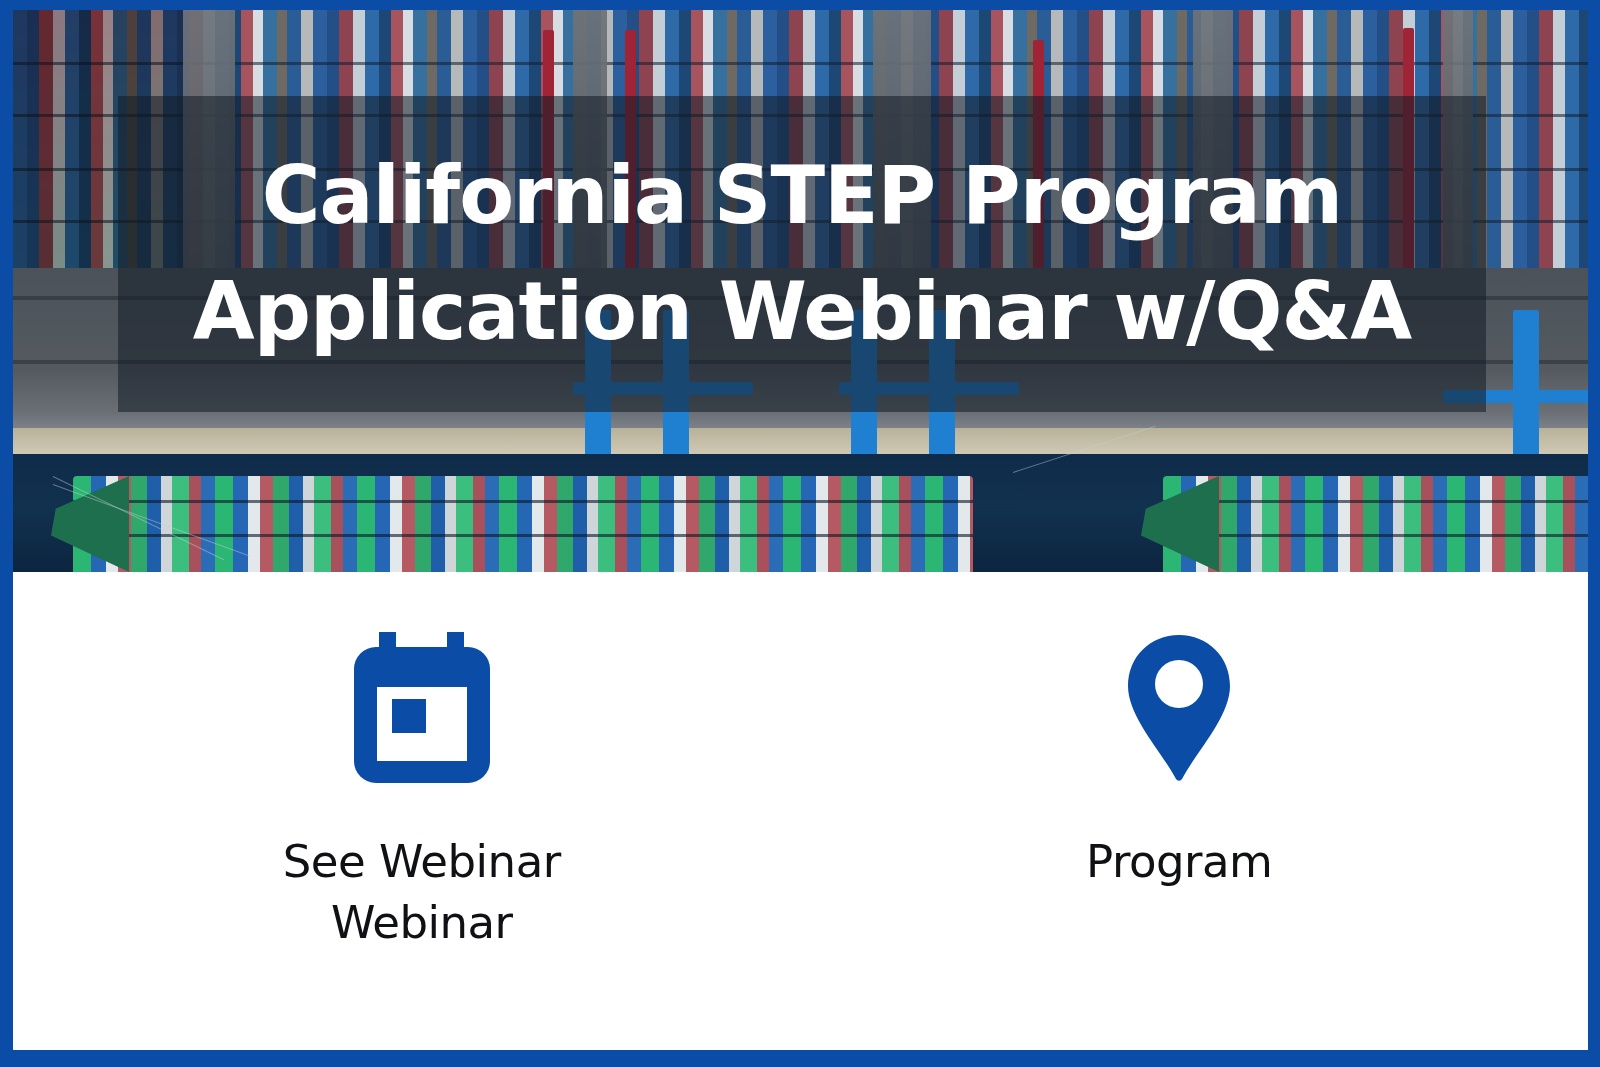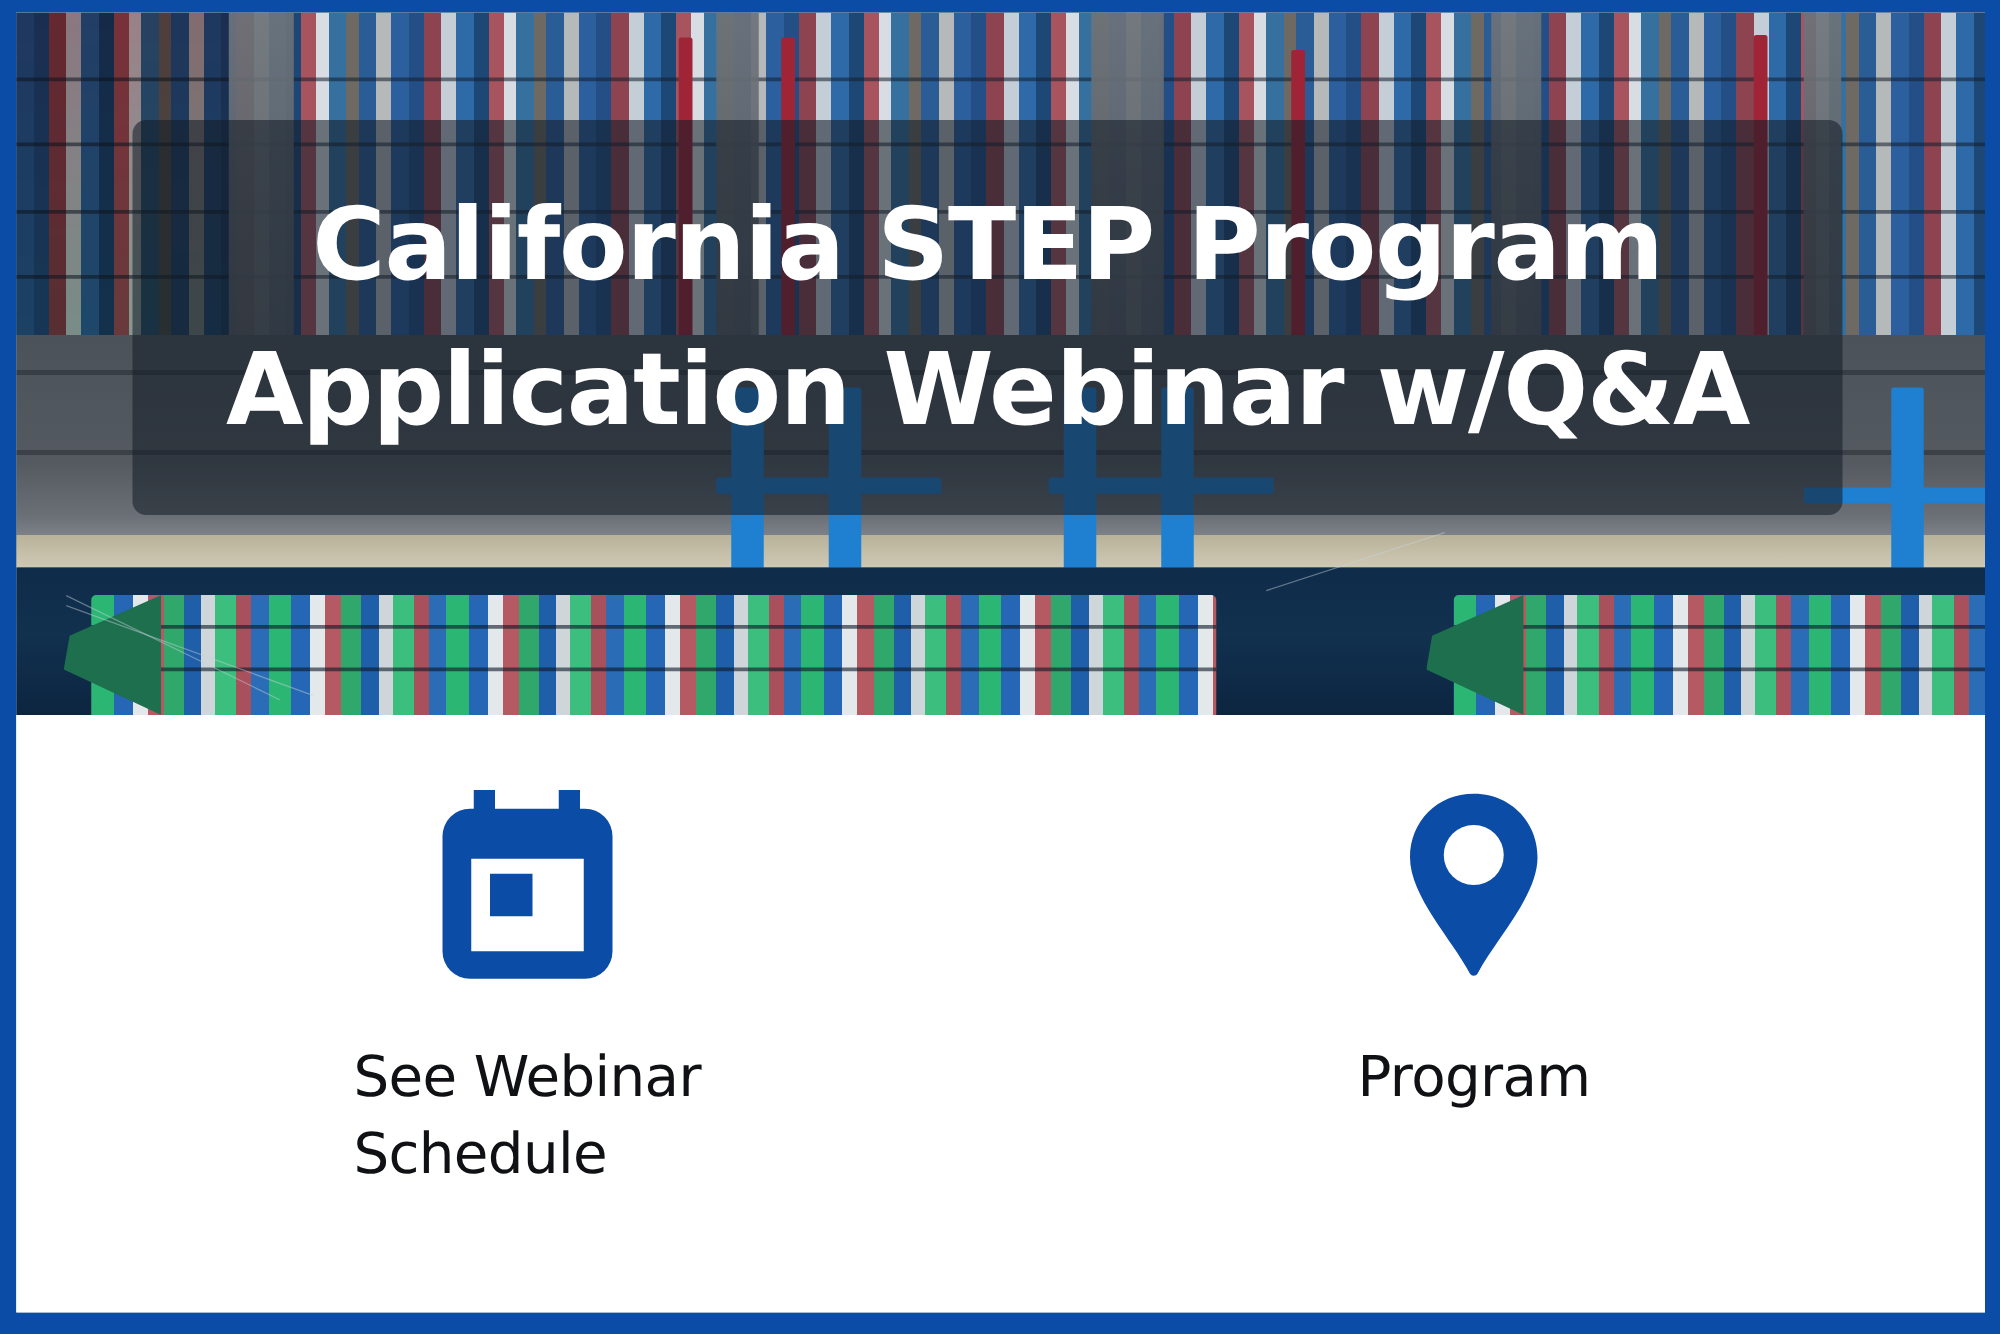--- a/index.html
+++ b/index.html
@@ -115,26 +115,25 @@
     position:absolute; height:13px; background:#1f7fd0; border-radius:2px;
   }
   .crane-red{
     position:absolute; width:11px; background:#9e2436; border-radius:2px;
   }
   .cable{position:absolute;background:rgba(200,210,220,.45);height:1px;transform-origin:left center;}
 
   
   #titleband{
     position:absolute;
-    left:93px; top:86px; width:1368px; height:316px;
+    left:105px; top:86px; width:1368px; height:316px;
     background:rgba(20,28,40,.56);
     display:flex; flex-direction:column;
     align-items:center; justify-content:center;
     padding:6px 10px;
-    border-radius:11px;
   }
   .title-line{
     color:#ffffff;
     font-family:"DejaVu Sans", sans-serif;
     font-weight:bold;
     font-size:80px;
     line-height:1.45;
     letter-spacing:-1px;
     white-space:nowrap;
     text-align:center;
@@ -158,20 +157,21 @@
     height:170px;
     display:flex; align-items:center; justify-content:center;
   }
   .feature .flabel{
     margin-top:38px;
     color:#101114;
     font-family:"DejaVu Sans", sans-serif;
     font-size:45px;
     font-weight:normal;
     line-height:1.35;
+    text-align:center;
     letter-spacing:-.5px;
   }
 </style>
 </head>
 <body>
 
 <div id="card">
   <div id="inner">
 
     <div id="hero">
@@ -238,21 +238,21 @@
           <svg width="148" height="160" viewBox="0 0 148 160">
             <rect x="31" y="3" width="17" height="30" fill="#0a4ca6"></rect>
             <rect x="99" y="3" width="17" height="30" fill="#0a4ca6"></rect>
             <rect x="6" y="18" width="136" height="136" rx="22" fill="#0a4ca6"></rect>
             <rect x="29" y="58" width="90" height="74" fill="#ffffff"></rect>
             <rect x="44" y="70" width="34" height="34" fill="#0a4ca6"></rect>
           </svg>
         </div>
         <div class="flabel">
           <span>See Webinar</span><br>
-          <span>Schedule</span>
+          <span>Webinar</span>
         </div>
       </div>
 
       <div class="feature">
         <div class="icon-wrap">
           <svg width="110" height="160" viewBox="0 0 110 160">
             <path d="M55 6 C26 6 4 28 4 57 C4 88 38 123 52 150 a3.5 3.5 0 0 0 6 0 C72 123 106 88 106 57 C106 28 84 6 55 6 Z" fill="#0a4ca6"></path>
             <circle cx="55" cy="55" r="24" fill="#ffffff"></circle>
           </svg>
         </div>

